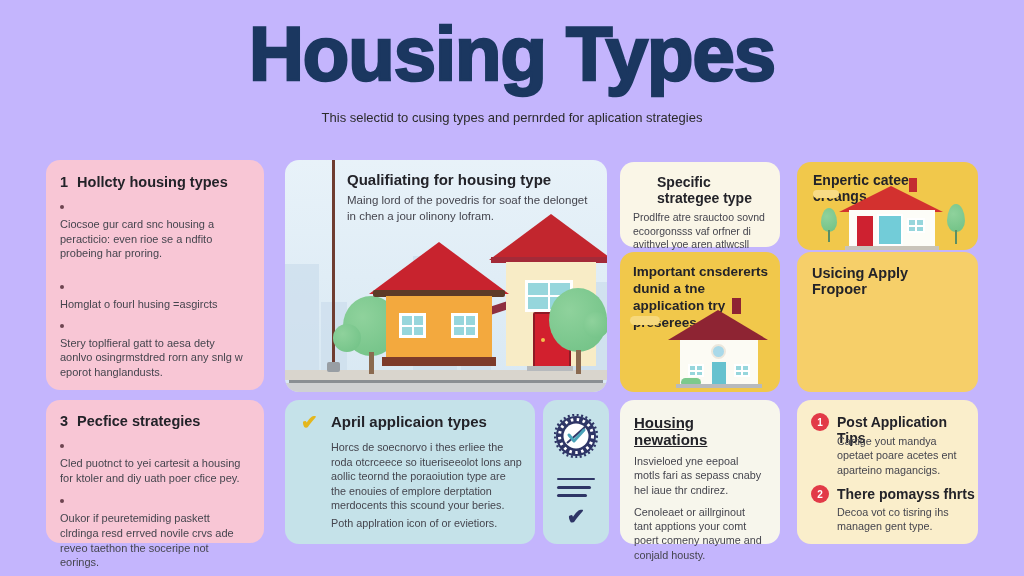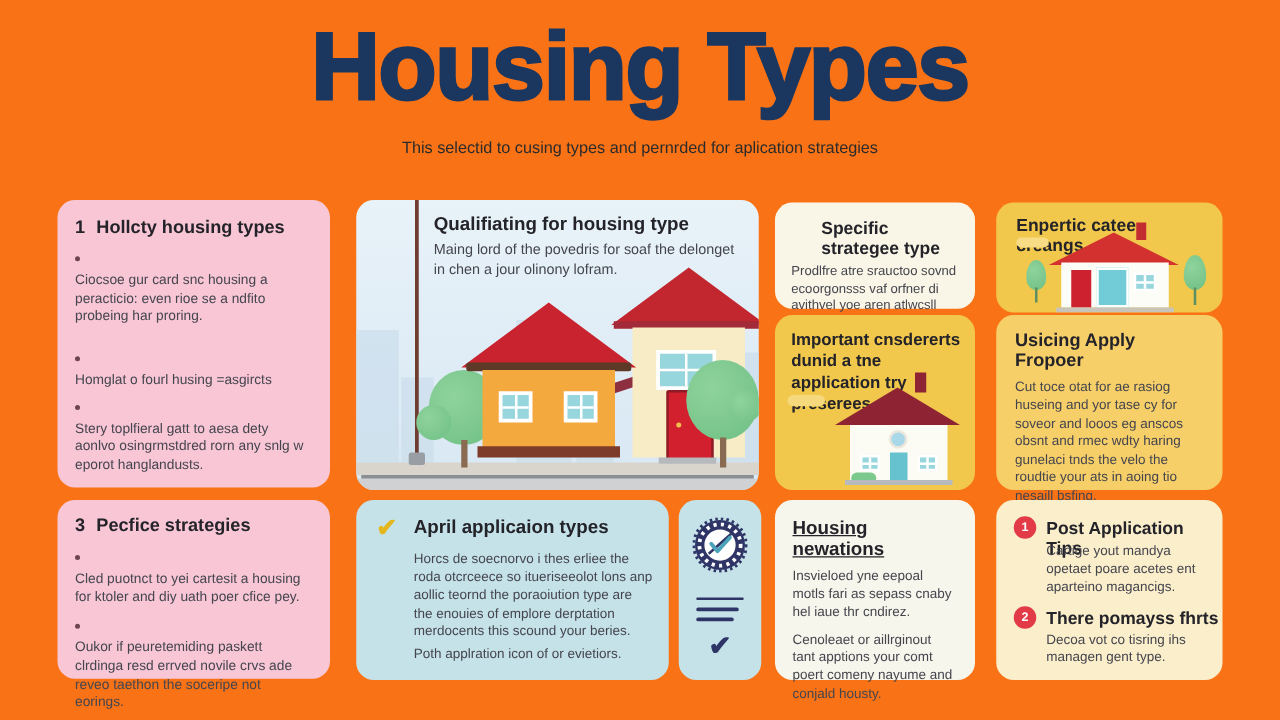--- a/index.html
+++ b/index.html
@@ -1,16 +1,16 @@
 <!DOCTYPE html>
 <html><head>
 <meta charset="utf-8">
 <style>
   html,body{margin:0;padding:0;background:#fff;}
-  .canvas{position:relative;width:1024px;height:576px;background:#f97316;overflow:hidden;
+  .canvas{position:relative;width:1024px;height:576px;background:#c4b5fd;overflow:hidden;
           font-family:"Liberation Sans", sans-serif;}
 
   
   .main-title{position:absolute;left:0;top:10px;width:1024px;text-align:center;
     font-size:76px;font-weight:700;letter-spacing:-1px;color:#1b3760;
     -webkit-text-stroke:2.5px #1b3760;}
   .subtitle{position:absolute;left:0;top:110px;width:1024px;text-align:center;
     font-size:13px;color:#2b2b2b;}
 
   
@@ -168,21 +168,20 @@
       </div>
     <div class="abs" style="left:48px;top:84px;width:94px;height:4px;background:#c9c4ba;"></div>
     <div class="canopy" style="left:24px;top:46px;width:16px;height:24px;border-radius:50% 50% 50% 50%/60% 60% 40% 40%;"></div>
     <div class="trunk" style="left:31px;top:68px;width:2px;height:12px;background:#5c8f62;"></div>
     <div class="canopy" style="left:150px;top:42px;width:18px;height:28px;border-radius:50% 50% 50% 50%/60% 60% 40% 40%;"></div>
     <div class="trunk" style="left:158px;top:68px;width:2px;height:14px;background:#5c8f62;"></div>
   </div>
 
   <div class="panel p-gold2" style="left:797px;top:252px;width:181px;height:140px;padding:13px 15px;">
     <div class="ph" style="font-size:14.5px;margin-bottom:6px;">Usicing Apply Fropoer</div>
-    <div class="body-txt" style="font-size:10.8px;line-height:1.34;">Cut toce otat for ae rasiog huseing and yor tase cy for soveor and looos eg anscos obsnt and rmec wdty haring gunelaci tnds the velo the roudtie your ats in aoing tio nesaill bsfing.</div>
   </div>
 
   <div class="panel p-pink" style="left:46px;top:400px;width:218px;height:143px;padding:13px 14px;">
     <div class="numhead">
       <span>3</span>
       <span>Pecfice strategies</span>
     </div>
     <div class="bullet" style="margin-bottom:9px;">
       <span class="dot"></span>
       <span>Cled puotnct to yei cartesit a housing for ktoler and diy uath poer cfice pey.</span>

